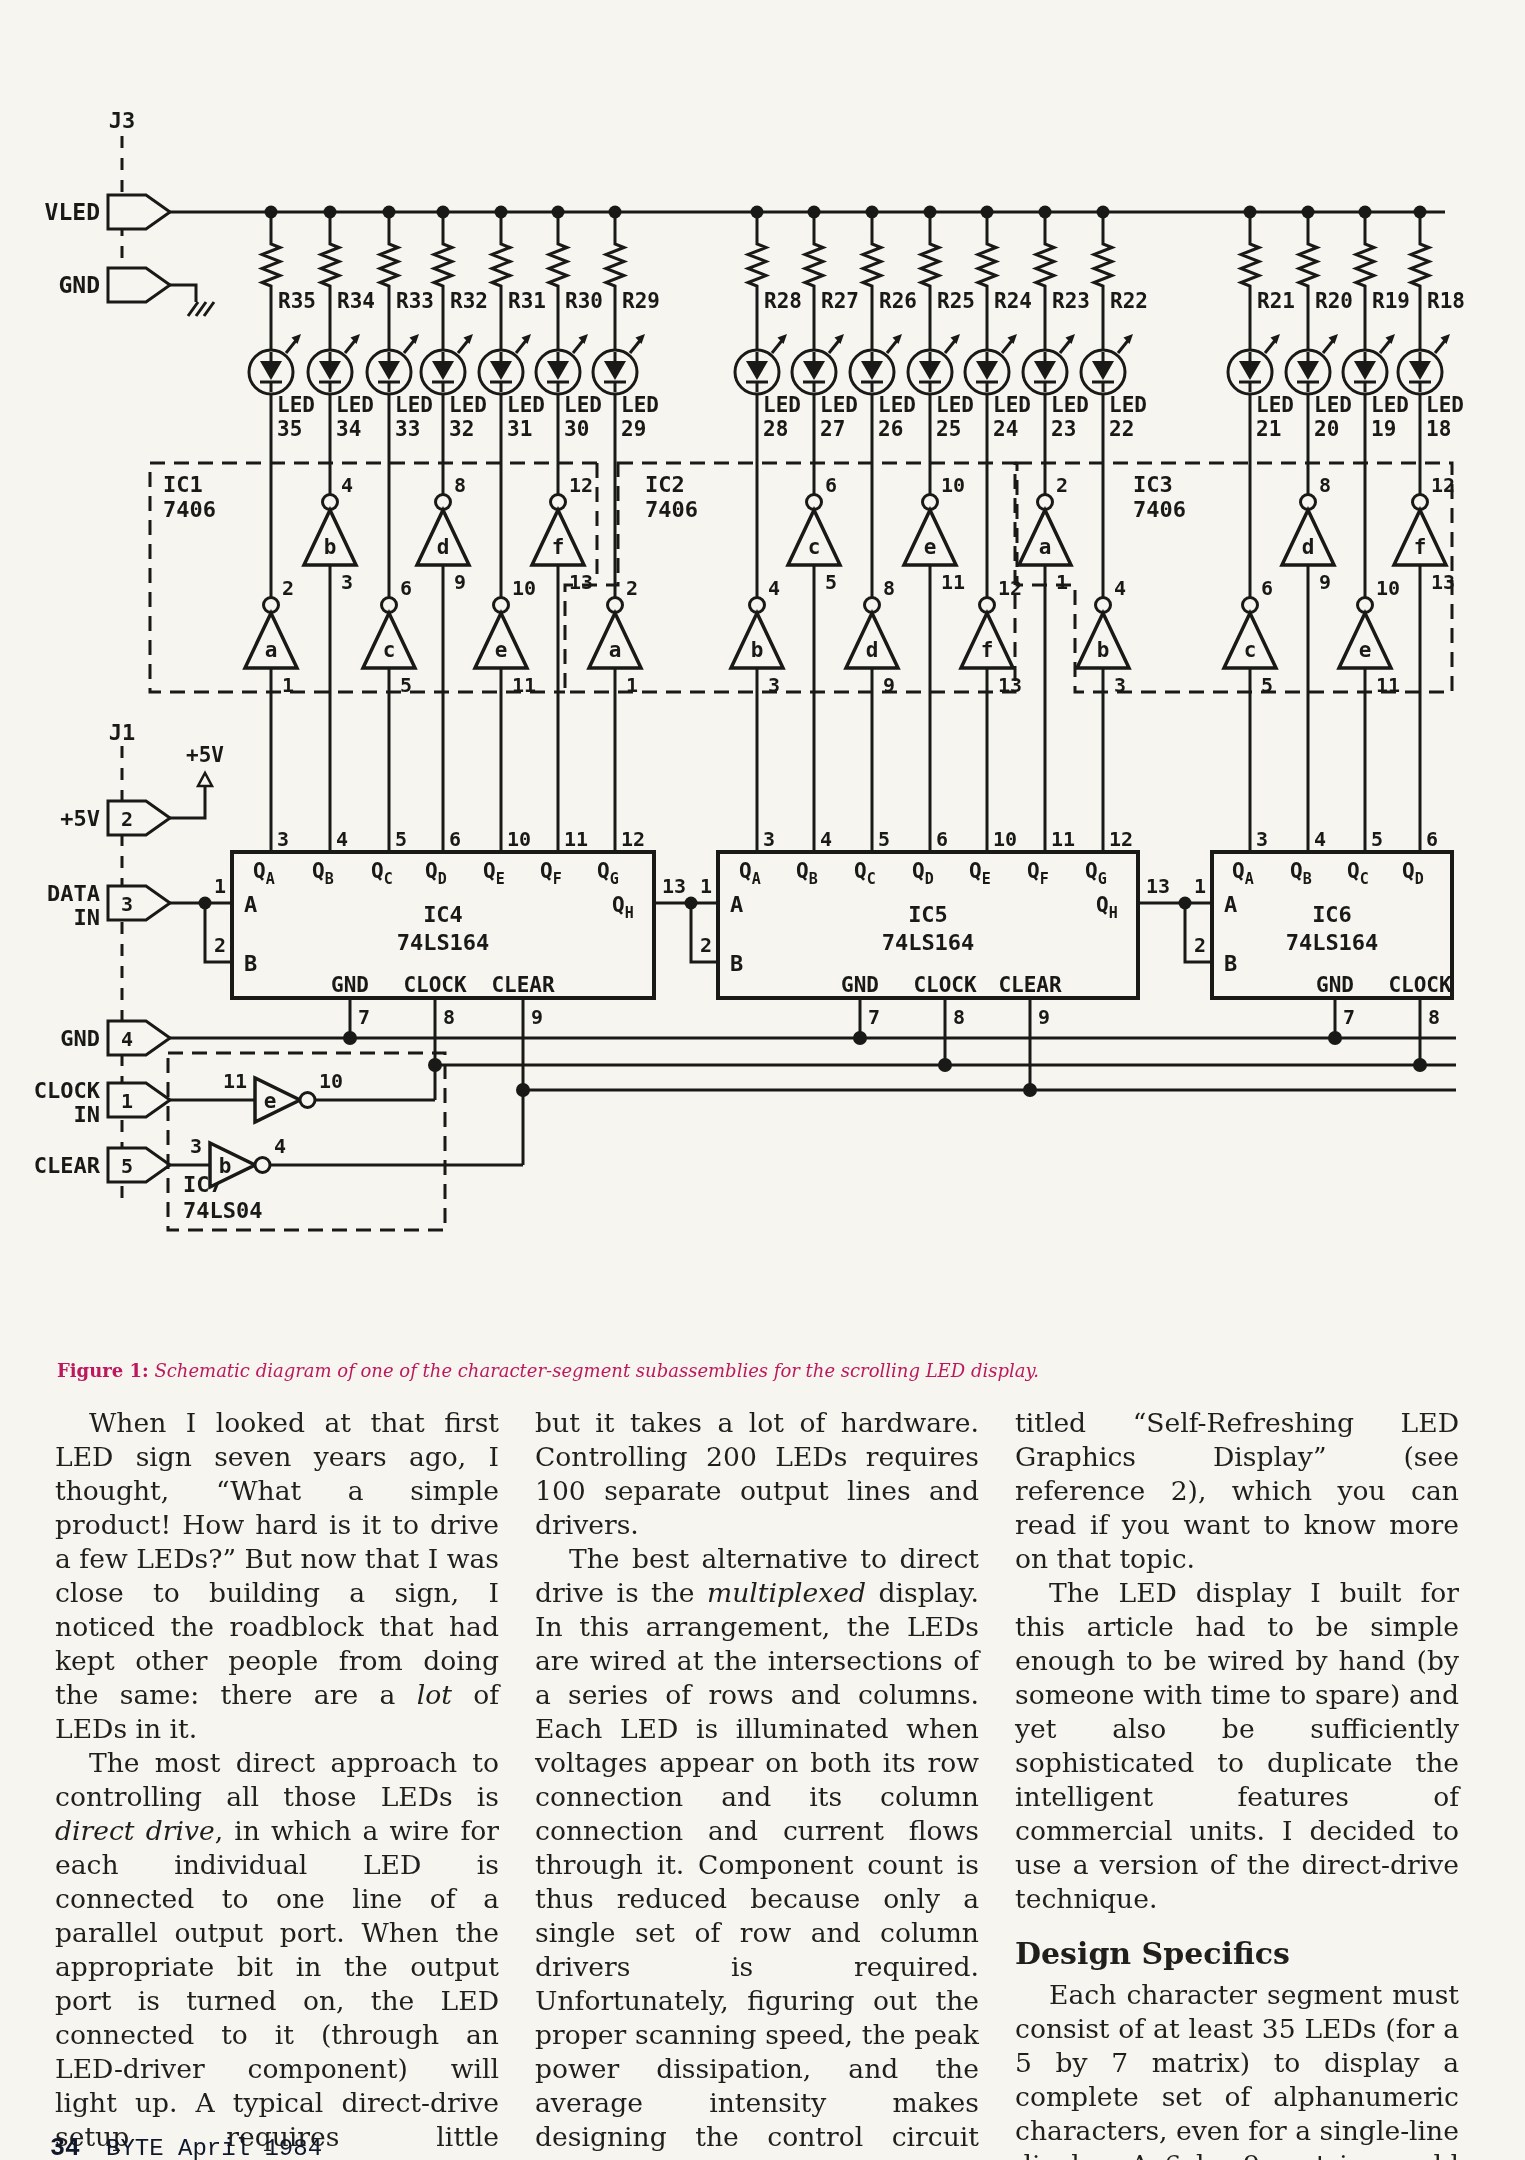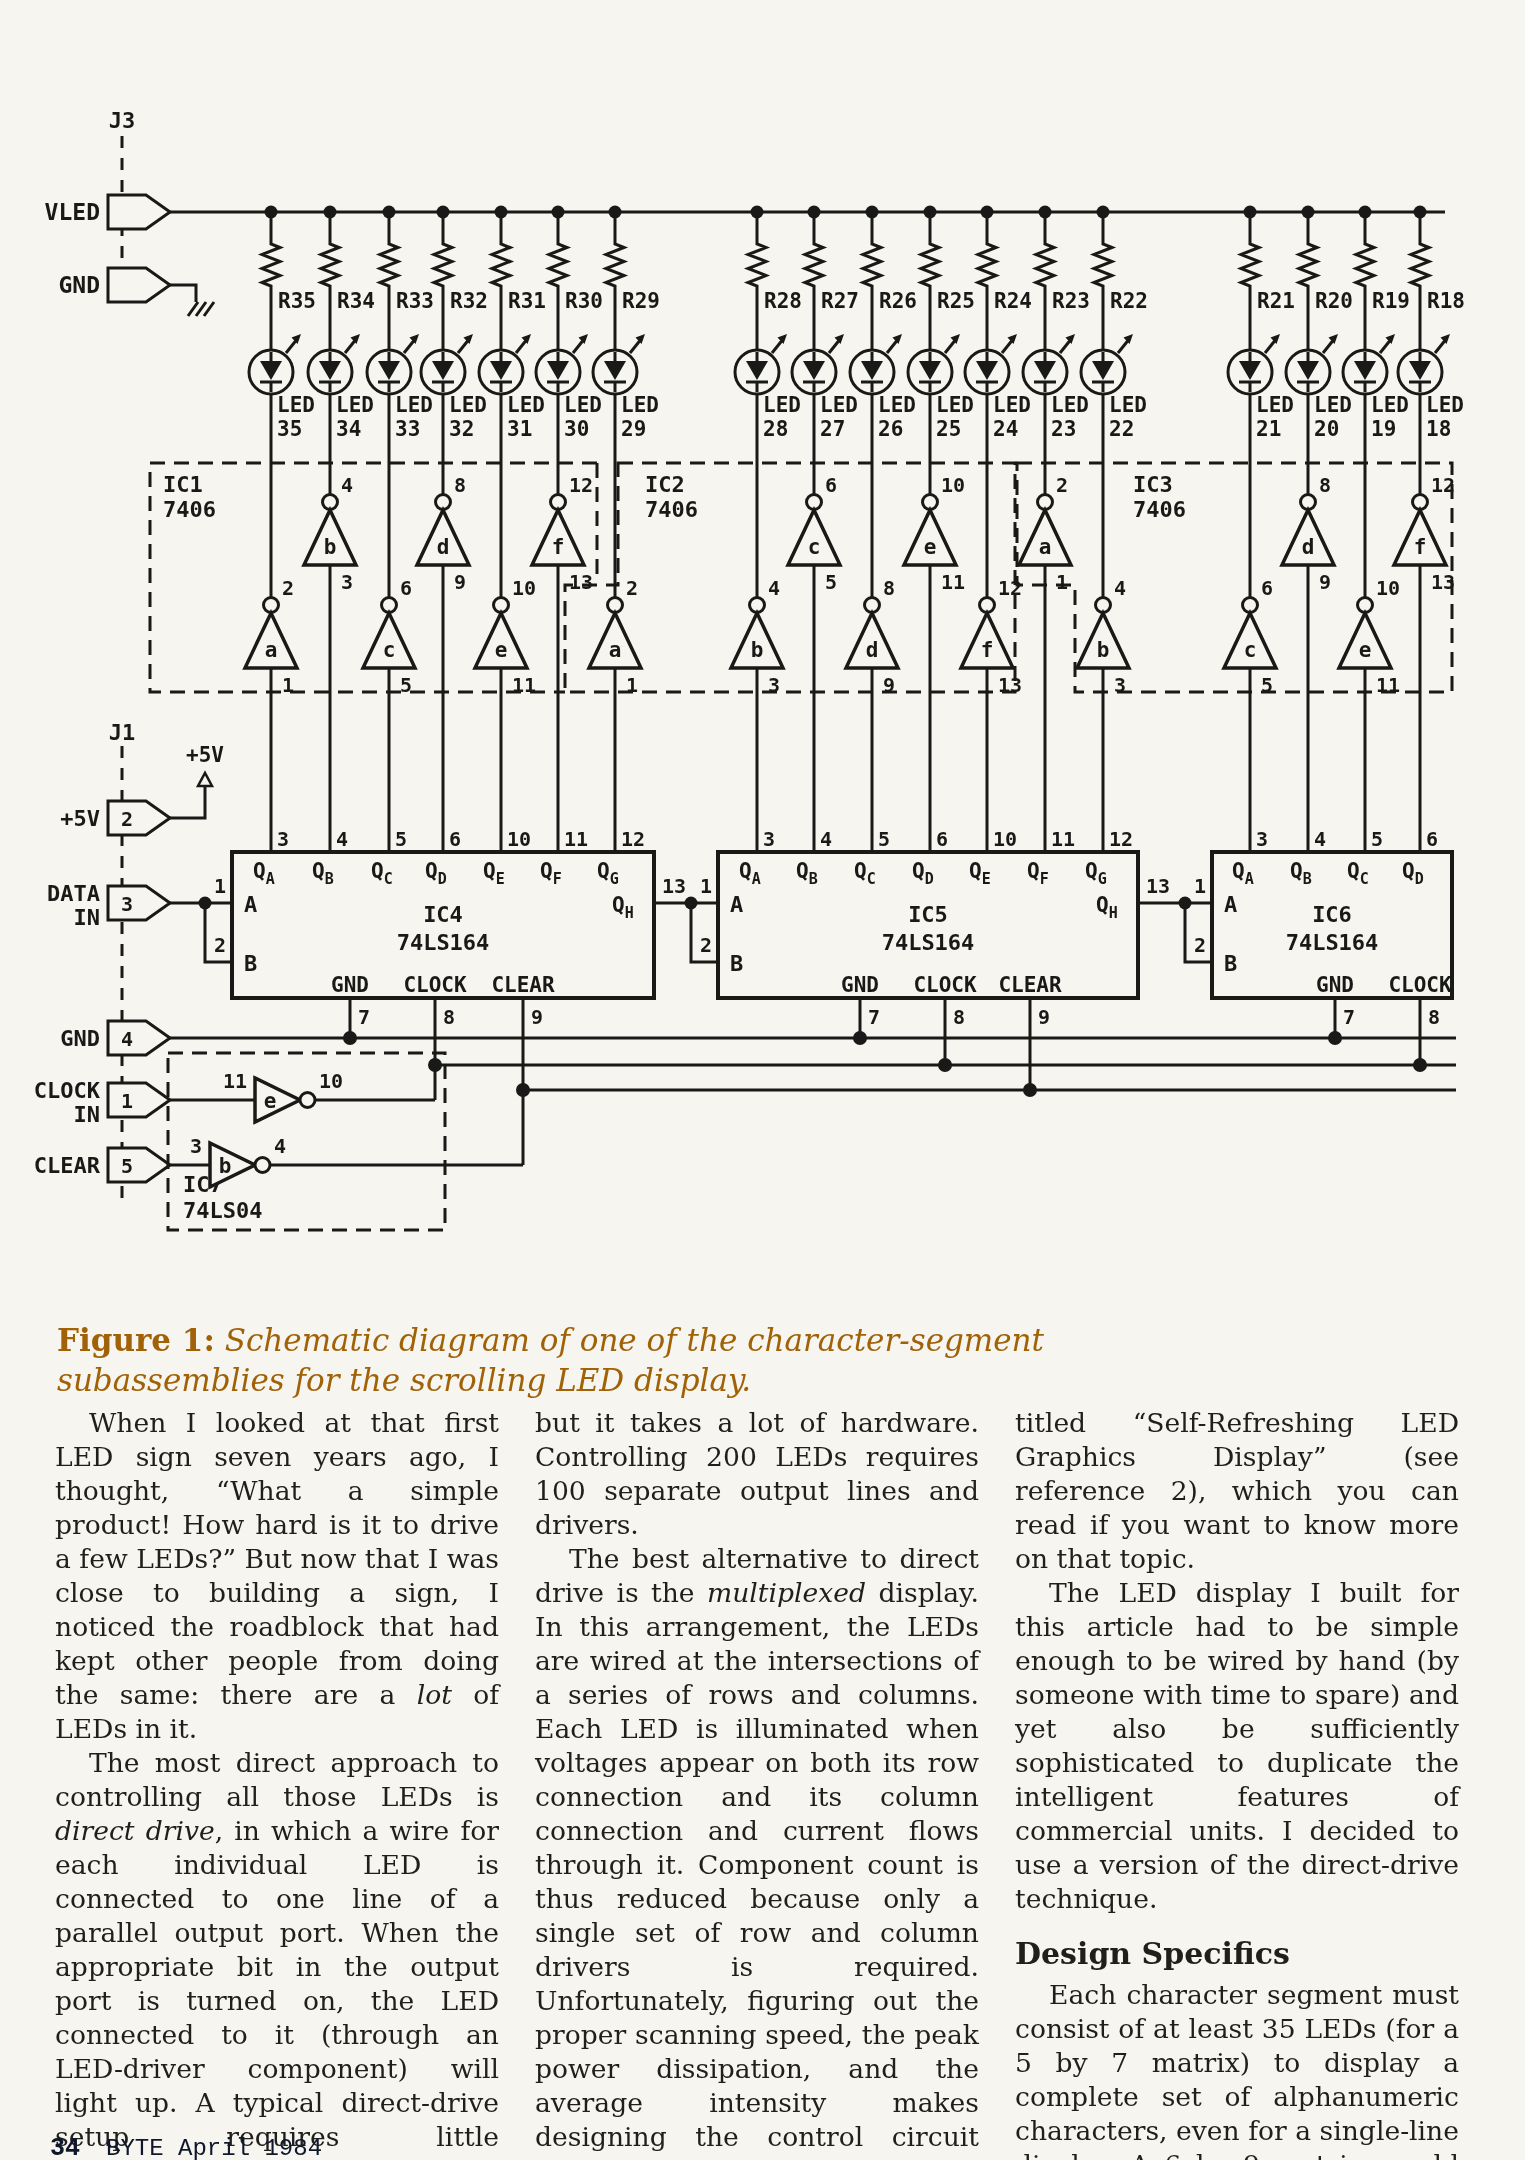--- a/index.html
+++ b/index.html
@@ -7,22 +7,22 @@
     width:1525px;height:2160px;
     background:#f6f5f0;
     font-family:"DejaVu Serif", serif;
     color:#1c1b19;
     position:relative;
     overflow:hidden;
   }
   .page{position:absolute;inset:0;margin-top:40px;}
   svg text{font-family:"DejaVu Sans Mono", monospace;font-weight:bold;fill:#191917;}
   .caption{
-    position:absolute;left:57px;top:1280px;width:1160px;
-    font-size:31px;line-height:1.3;color:#a16207;
+    position:absolute;left:57px;top:1319px;width:1160px;
+    font-size:18px;line-height:1.3;color:#be185d;
   }
   .caption .cap-label{font-weight:bold;font-style:normal;}
   .caption .cap-text{font-style:italic;}
   .article{position:absolute;top:1366px;left:0;width:1525px;}
   .col{
     position:absolute;top:0;width:444px;
     text-align:justify;
     font-size:26.6px;line-height:34px;
     color:#201f1c;
   }

